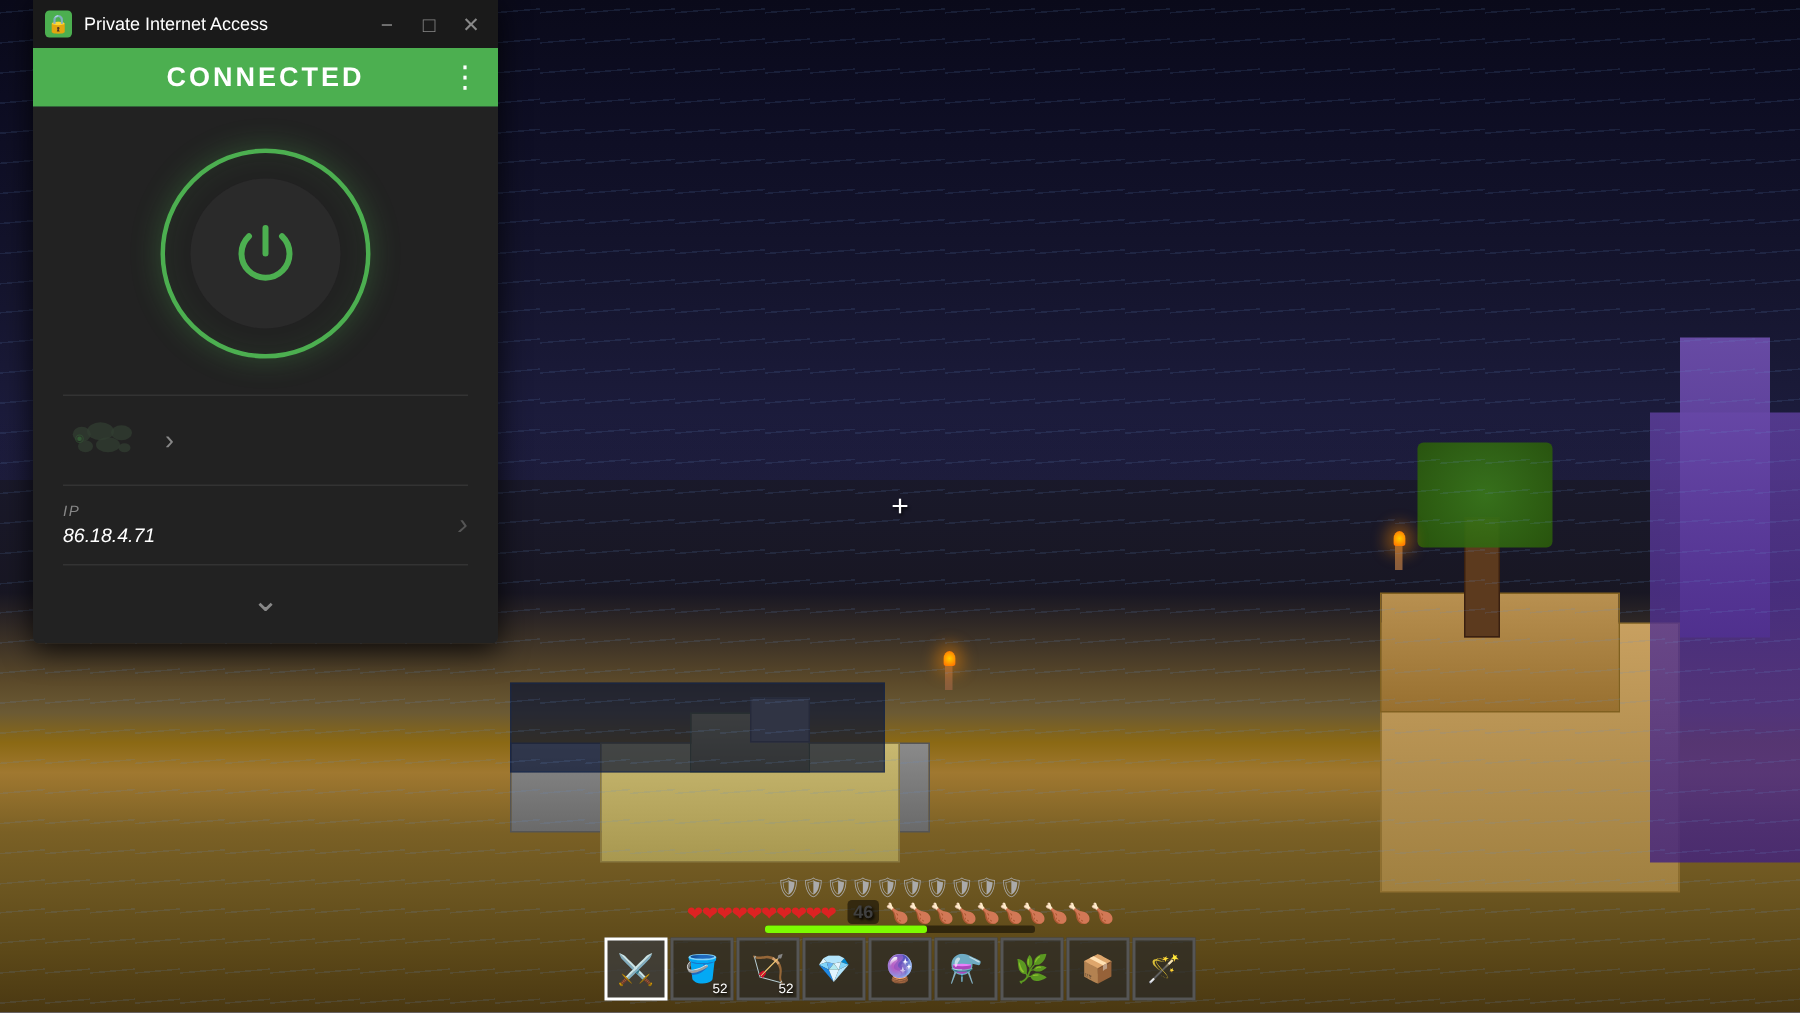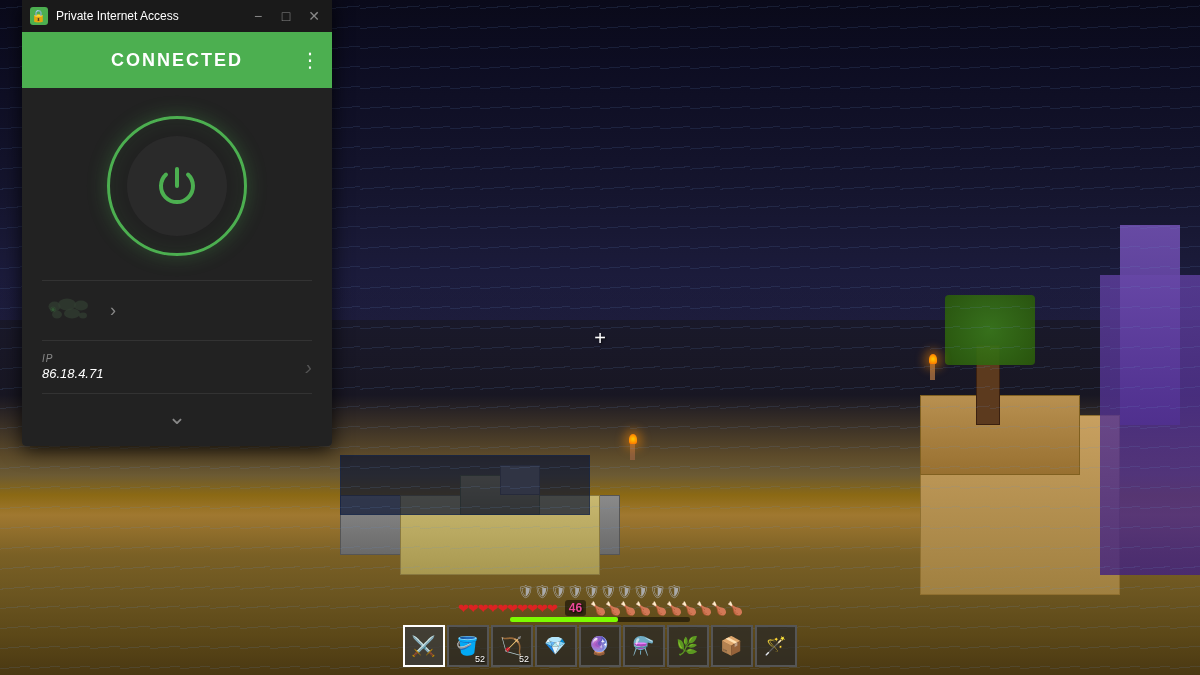--- a/index.html
+++ b/index.html
@@ -151,21 +151,21 @@
       cursor: pointer;
       width: 20px;
       height: 20px;
       display: flex;
       align-items: center;
       justify-content: center;
     }
 
     .pia-header {
       background: #4caf50;
-      height: 56px;
+      height: 39px;
       display: flex;
       align-items: center;
       justify-content: center;
       position: relative;
     }
 
     .pia-connected-text {
       color: white;
       font-size: 18px;
       font-weight: bold;
@@ -374,21 +374,21 @@
 
 <div class="hud">
 
   <div style="display:flex;align-items:center;gap:1px;margin-bottom:1px;">
     <span style="color:#aaaaaa;font-size:13px;">🛡🛡🛡🛡🛡🛡🛡🛡🛡🛡</span>
   </div>
 
   <div style="display:flex;align-items:center;gap:0px;margin-bottom:1px;">
     <span style="color:#dd2222;font-size:13px;letter-spacing:-1px;">❤❤❤❤❤❤❤❤❤❤</span>
 
-    <span style="color:#ec4899;font-size:12px;font-weight:bold;text-shadow:1px 1px 2px #000;margin-left:8px;background:rgba(0,0,0,0.5);padding:1px 4px;border-radius:3px;">46</span>
+    <span style="color:#404040;font-size:12px;font-weight:bold;text-shadow:1px 1px 2px #000;margin-left:8px;background:rgba(0,0,0,0.5);padding:1px 4px;border-radius:3px;">46</span>
     <span style="color:#bb7700;font-size:13px;letter-spacing:-1px;margin-left:4px;">🍗🍗🍗🍗🍗🍗🍗🍗🍗🍗</span>
   </div>
 
   <div style="width:180px;height:5px;background:rgba(0,0,0,0.5);border-radius:2px;margin-bottom:3px;">
     <div style="width:60%;height:100%;background:#7cfc00;border-radius:2px;"></div>
   </div>
 
   <div style="display:flex;gap:2px;">
     <div style="width:42px;height:42px;border:2px solid #fff;background:rgba(60,60,60,0.8);display:flex;align-items:center;justify-content:center;position:relative;">
       <span style="font-size:20px;">⚔️</span>

